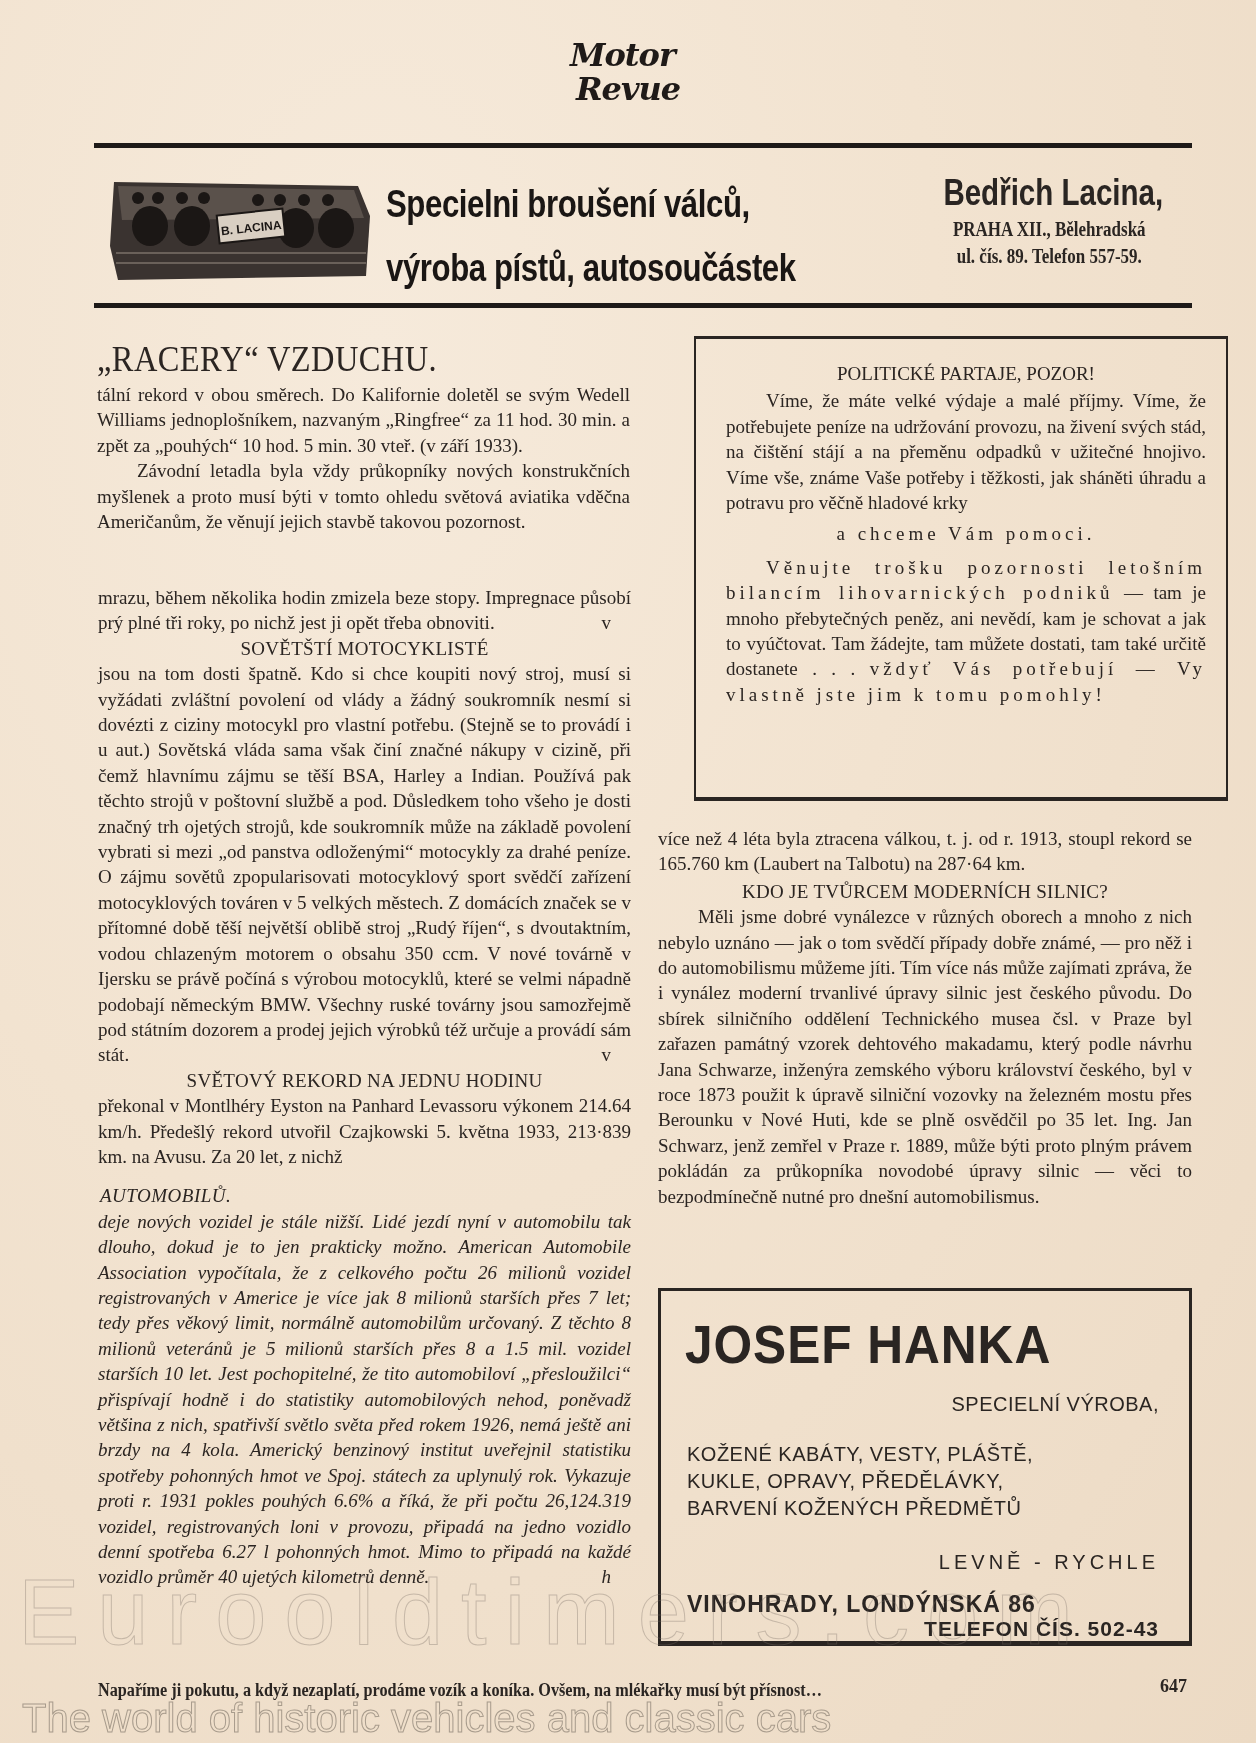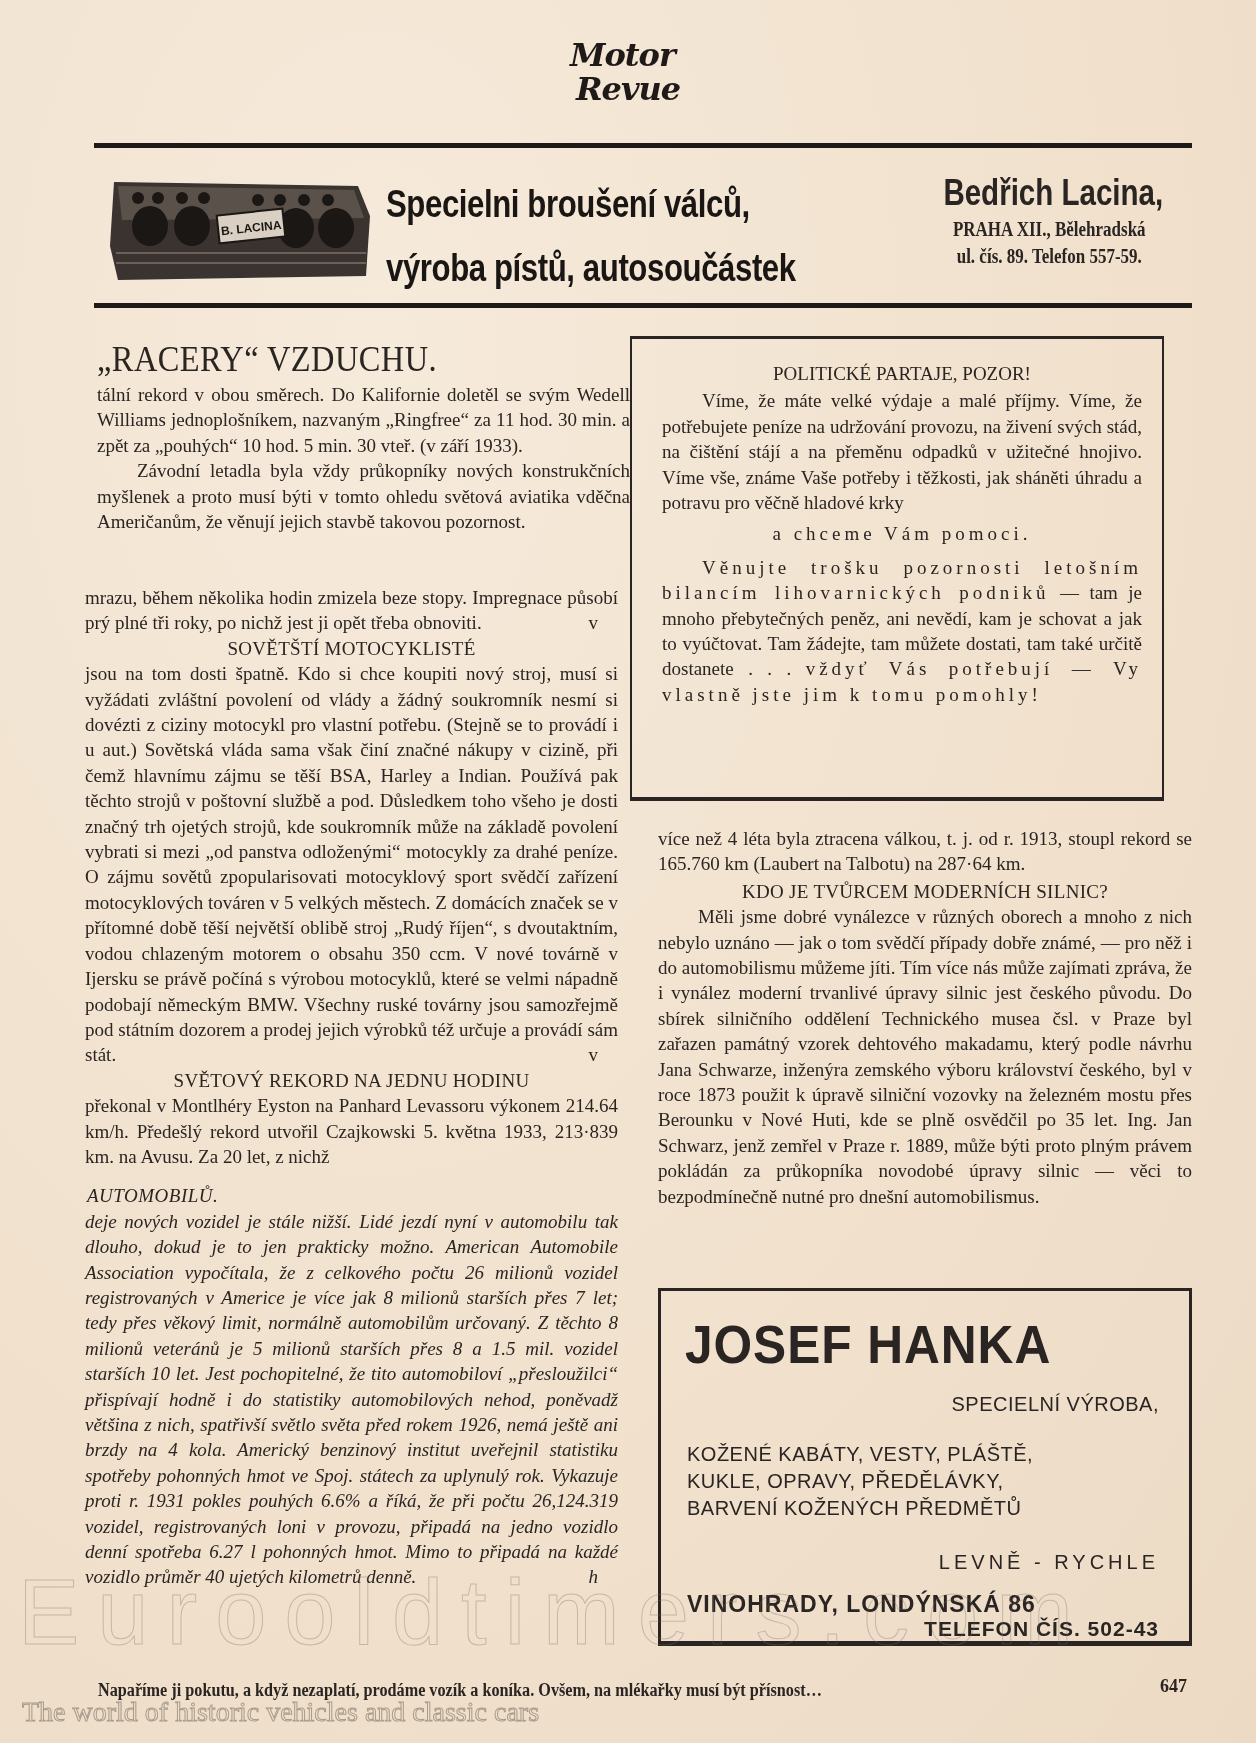--- a/index.html
+++ b/index.html
@@ -32,21 +32,21 @@
   .endmark { float:right; margin-right:20px; }
   
   .box { border:2px solid #2a2522; border-top-width:3px; border-bottom-width:4px; box-sizing:border-box; }
   .spaced { letter-spacing:4px; }
   .hanka-title { font-family:"Liberation Sans","DejaVu Sans",sans-serif; font-weight:bold; font-size:54px; letter-spacing:1px; transform:scaleX(0.92); transform-origin:left top; white-space:nowrap; }
   .hanka-txt { font-family:"Liberation Sans","DejaVu Sans",sans-serif; font-size:20px; line-height:27px; letter-spacing:0.5px; white-space:nowrap; }
   .hanka-bold { font-family:"Liberation Sans","DejaVu Sans",sans-serif; font-weight:bold; font-size:23px; letter-spacing:1px; white-space:nowrap; }
   .caption { left:98px; top:1680px; font-family:"Liberation Serif",serif; font-weight:bold; font-size:18px; transform:scaleX(0.9); transform-origin:left top; white-space:nowrap; }
   .pagenum { left:1160px; top:1676px; font-size:18px; font-weight:bold; }
   .wm1 { left:18px; top:1560px; font-family:"Liberation Sans",sans-serif; font-size:92px; color:transparent; -webkit-text-stroke:1px rgba(120,110,100,0.35); letter-spacing:18px; white-space:nowrap; }
-  .wm2 { left:22px; top:1696px; font-family:Liberation Serif, serif; font-size:28px; color:transparent; -webkit-text-stroke:1px rgba(110,100,90,0.55); white-space:nowrap; }
+  .wm2 { left:22px; top:1696px; font-family:Liberation Sans, sans-serif; font-size:40px; color:transparent; -webkit-text-stroke:1px rgba(110,100,90,0.55); white-space:nowrap; }
 </style>
 </head>
 <body>
 
 <div class="abs logo">
   <div class="l1">Motor</div>
   <div class="l2">Revue</div>
 </div>
 
 <div class="abs rule" style="top:143px;"></div>
@@ -87,40 +87,40 @@
 
 <div class="abs rule" style="top:303px;"></div>
 
 <div class="abs headline">„RACERY“ VZDUCHU.</div>
 
 <div class="abs col" style="left:97px; top:382px; width:533px;">
   <p>tální rekord v obou směrech. Do Kalifornie doletěl se svým Wedell Williams jednoplošníkem, nazvaným „Ringfree“ za 11 hod. 30 min. a zpět za „pouhých“ 10 hod. 5 min. 30 vteř. (v září 1933).</p>
   <p class="ind">Závodní letadla byla vždy průkopníky nových konstrukčních myšlenek a proto musí býti v tomto ohledu světová aviatika vděčna Američanům, že věnují jejich stavbě takovou pozornost.</p>
 </div>
 
-<div class="abs col" style="left:85px; top:585px; width:533px;">
+<div class="abs col" style="left:98px; top:585px; width:533px;">
   <p>
     <span>mrazu, během několika hodin zmizela beze stopy. Impregnace působí prý plné tři roky, po nichž jest ji opět třeba obnoviti.</span>
     <span class="endmark">v</span>
   </p>
   <p class="subhead">SOVĚTŠTÍ MOTOCYKLISTÉ</p>
   <p>
     <span>jsou na tom dosti špatně. Kdo si chce koupiti nový stroj, musí si vyžádati zvláštní povolení od vlády a žádný soukromník nesmí si dovézti z ciziny motocykl pro vlastní potřebu. (Stejně se to provádí i u aut.) Sovětská vláda sama však činí značné nákupy v cizině, při čemž hlavnímu zájmu se těší BSA, Harley a Indian. Používá pak těchto strojů v poštovní službě a pod. Důsledkem toho všeho je dosti značný trh ojetých strojů, kde soukromník může na základě povolení vybrati si mezi „od panstva odloženými“ motocykly za drahé peníze. O zájmu sovětů zpopularisovati motocyklový sport svědčí zařízení motocyklových továren v 5 velkých městech. Z domácích značek se v přítomné době těší největší oblibě stroj „Rudý říjen“, s dvoutaktním, vodou chlazeným motorem o obsahu 350 ccm. V nové továrně v Ijersku se právě počíná s výrobou motocyklů, které se velmi nápadně podobají německým BMW. Všechny ruské továrny jsou samozřejmě pod státním dozorem a prodej jejich výrobků též určuje a provádí sám stát.</span>
     <span class="endmark">v</span>
   </p>
   <p class="subhead">SVĚTOVÝ REKORD NA JEDNU HODINU</p>
   <p>překonal v Montlhéry Eyston na Panhard Levassoru výkonem 214.64 km/h. Předešlý rekord utvořil Czajkowski 5. května 1933, 213·839 km. na Avusu. Za 20 let, z nichž</p>
   <p class="italic" style="margin-top:14px; margin-left:2px; letter-spacing:0.5px;">AUTOMOBILŮ.</p>
   <p class="italic">
     <span>deje nových vozidel je stále nižší. Lidé jezdí nyní v automobilu tak dlouho, dokud je to jen prakticky možno. American Automobile Association vypočítala, že z celkového počtu 26 milionů vozidel registrovaných v Americe je více jak 8 milionů starších přes 7 let; tedy přes věkový limit, normálně automobilům určovaný. Z těchto 8 milionů veteránů je 5 milionů starších přes 8 a 1.5 mil. vozidel starších 10 let. Jest pochopitelné, že tito automobiloví „přesloužilci“ přispívají hodně i do statistiky automobilových nehod, poněvadž většina z nich, spatřivší světlo světa před rokem 1926, nemá ještě ani brzdy na 4 kola. Americký benzinový institut uveřejnil statistiku spotřeby pohonných hmot ve Spoj. státech za uplynulý rok. Vykazuje proti r. 1931 pokles pouhých 6.6% a říká, že při počtu 26,124.319 vozidel, registrovaných loni v provozu, připadá na jedno vozidlo denní spotřeba 6.27 l pohonných hmot. Mimo to připadá na každé vozidlo průměr 40 ujetých kilometrů denně.</span>
     <span class="endmark">h</span>
   </p>
 </div>
 
-<div class="abs box" style="left:630px; top:336px; width:534px; height:465px; padding:22px 20px 0 30px;">
+<div class="abs box" style="left:694px; top:336px; width:534px; height:465px; padding:22px 20px 0 30px;">
   <div class="col">
     <p class="ctr" style="margin-bottom:2px;">POLITICKÉ PARTAJE, POZOR!</p>
     <p class="ind">Víme, že máte velké výdaje a malé příjmy. Víme, že potřebujete peníze na udržování provozu, na živení svých stád, na čištění stájí a na přeměnu odpadků v užitečné hnojivo. Víme vše, známe Vaše potřeby i těžkosti, jak sháněti úhradu a potravu pro věčně hladové krky</p>
     <p class="ctr spaced" style="margin:6px 0 8px;">a chceme Vám pomoci.</p>
     <p class="ind"><span class="spaced">Věnujte trošku pozornosti letošním bilancím lihovarnických podniků</span><span> — tam je mnoho přebytečných peněz, ani nevědí, kam je schovat a jak to vyúčtovat. Tam žádejte, tam můžete dostati, tam také určitě dostanete . . . </span><span class="spaced">vždyť Vás potřebují — Vy vlastně jste jim k tomu pomohly!</span></p>
   </div>
 </div>
 
 <div class="abs col" style="left:658px; top:826px; width:534px;">
   <p>více než 4 léta byla ztracena válkou, t. j. od r. 1913, stoupl rekord se 165.760 km (Laubert na Talbotu) na 287·64 km.</p>

